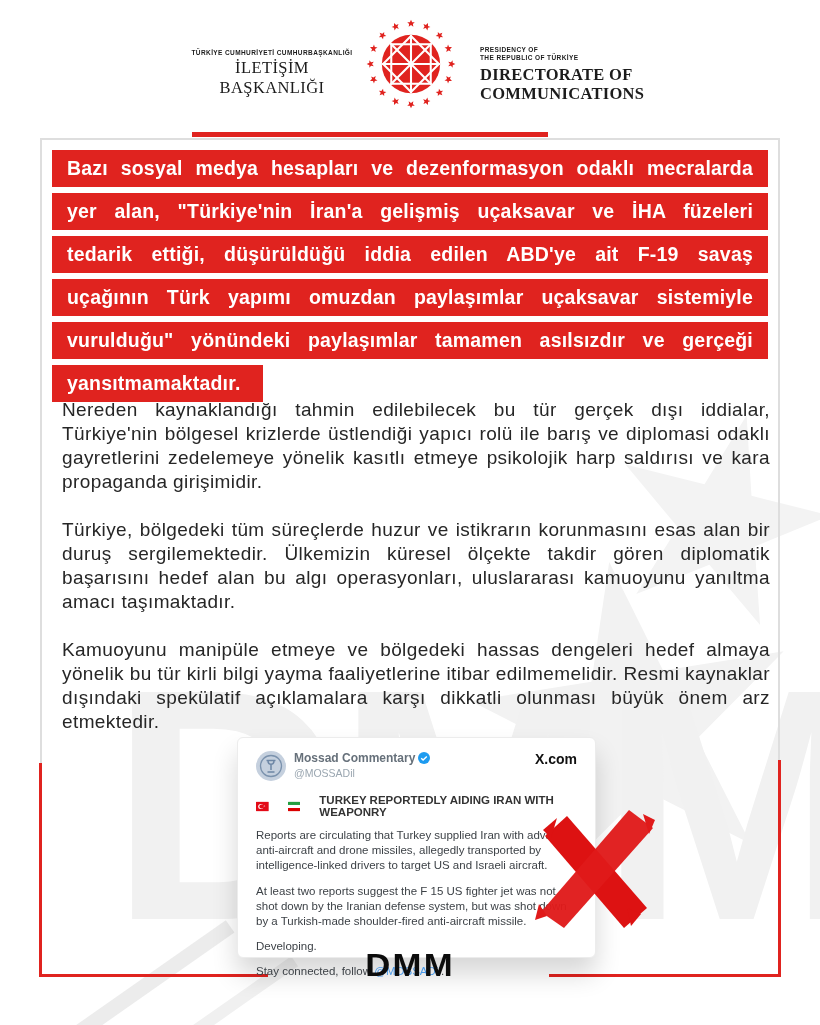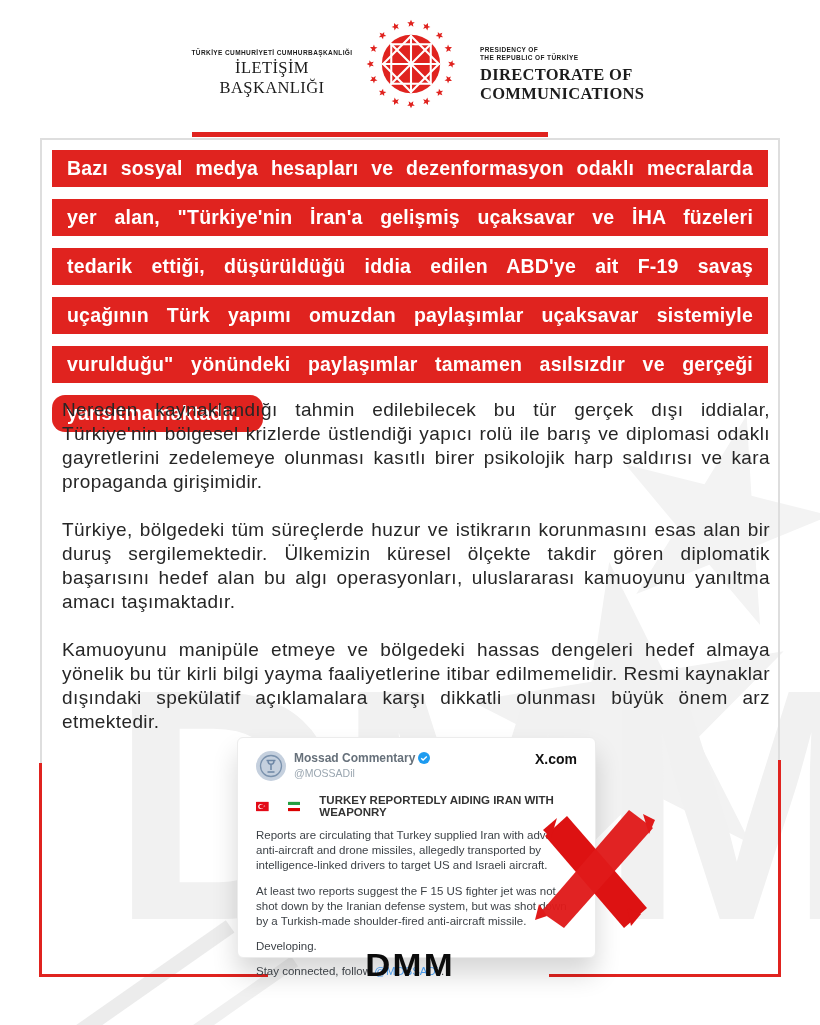--- a/index.html
+++ b/index.html
@@ -34,23 +34,23 @@
   .left-gray{left:40px;top:138px;width:2px;height:625px;}
   .left-red{left:39px;top:763px;width:3px;height:214px;}
   .right-gray{left:778px;top:138px;width:2px;height:622px;}
   .right-red{left:778px;top:760px;width:3px;height:217px;}
   .bot-red-l{left:39px;top:974px;width:229px;height:3px;}
   .bot-red-r{left:549px;top:974px;width:232px;height:3px;}
 
   
   .alert{position:absolute;left:52px;top:150px;width:716px;z-index:2;}
   .alert-line{background:#e0231f;color:#fff;font-weight:bold;font-size:19.5px;letter-spacing:.2px;
-              height:37px;line-height:37px;padding:0 15px;margin-bottom:12px;
+              height:37px;line-height:37px;padding:0 15px;margin-bottom:6px;
               text-align:justify;text-align-last:justify;white-space:nowrap;overflow:hidden;}
-  .alert-line.last{display:inline-block;text-align:right;text-align-last:left;padding-right:22px;border-radius:13px;}
+  .alert-line.last{display:inline-block;text-align:right;text-align-last:left;padding-right:22px;}
 
   
   .bodytext{position:absolute;left:62px;top:398px;width:708px;z-index:2;color:#262626;
             font-size:19px;line-height:24px;letter-spacing:.4px;text-align:justify;}
   .bodytext p{margin:0 0 24px 0;}
 
   
   .tweet{position:absolute;left:237px;top:737px;width:359px;height:221px;background:#fff;
          border:1px solid #ececec;border-radius:6px;box-shadow:0 16px 26px rgba(0,0,0,.16);
          padding:13px 18px 10px 18px;box-sizing:border-box;z-index:3;}
@@ -138,21 +138,21 @@
   <div class="alert">
     <div class="alert-line">Bazı sosyal medya hesapları ve dezenformasyon odaklı mecralarda</div>
     <div class="alert-line">yer alan, "Türkiye'nin İran'a gelişmiş uçaksavar ve İHA füzeleri</div>
     <div class="alert-line">tedarik ettiği, düşürüldüğü iddia edilen ABD'ye ait F-19 savaş</div>
     <div class="alert-line">uçağının Türk yapımı omuzdan paylaşımlar uçaksavar sistemiyle</div>
     <div class="alert-line">vurulduğu" yönündeki paylaşımlar tamamen asılsızdır ve gerçeği</div>
     <div class="alert-line last">yansıtmamaktadır.</div>
   </div>
 
   <div class="bodytext">
-    <p>Nereden kaynaklandığı tahmin edilebilecek bu tür gerçek dışı iddialar, Türkiye'nin bölgesel krizlerde üstlendiği yapıcı rolü ile barış ve diplomasi odaklı gayretlerini zedelemeye olunması kasıtlı birer psikolojik harp saldırısı ve kara propaganda girişimidir.</p>
+    <p>Nereden kaynaklandığı tahmin edilebilecek bu tür gerçek dışı iddialar, Türkiye'nin bölgesel krizlerde üstlendiği yapıcı rolü ile barış ve diplomasi odaklı gayretlerini zedelemeye yönelik kasıtlı etmeye psikolojik harp saldırısı ve kara propaganda girişimidir.</p>
     <p>Türkiye, bölgedeki tüm süreçlerde huzur ve istikrarın korunmasını esas alan bir duruş sergilemektedir. Ülkemizin küresel ölçekte takdir gören diplomatik başarısını hedef alan bu algı operasyonları, uluslararası kamuoyunu yanıltma amacı taşımaktadır.</p>
     <p>Kamuoyunu manipüle etmeye ve bölgedeki hassas dengeleri hedef almaya yönelik bu tür kirli bilgi yayma faaliyetlerine itibar edilmemelidir. Resmi kaynaklar dışındaki spekülatif açıklamalara karşı dikkatli olunması büyük önem arz etmektedir.</p>
   </div>
 
   <div class="tweet">
     <div class="t-head">
       <svg width="30" height="30" viewBox="0 0 30 30">
         <circle cx="15" cy="15" r="15" fill="#c5d0de"></circle>
         <circle cx="15" cy="15" r="10.5" fill="none" stroke="#7b92ad" stroke-width="1.3"></circle>
         <g stroke="#6d86a5" stroke-width="1.5" fill="none">

